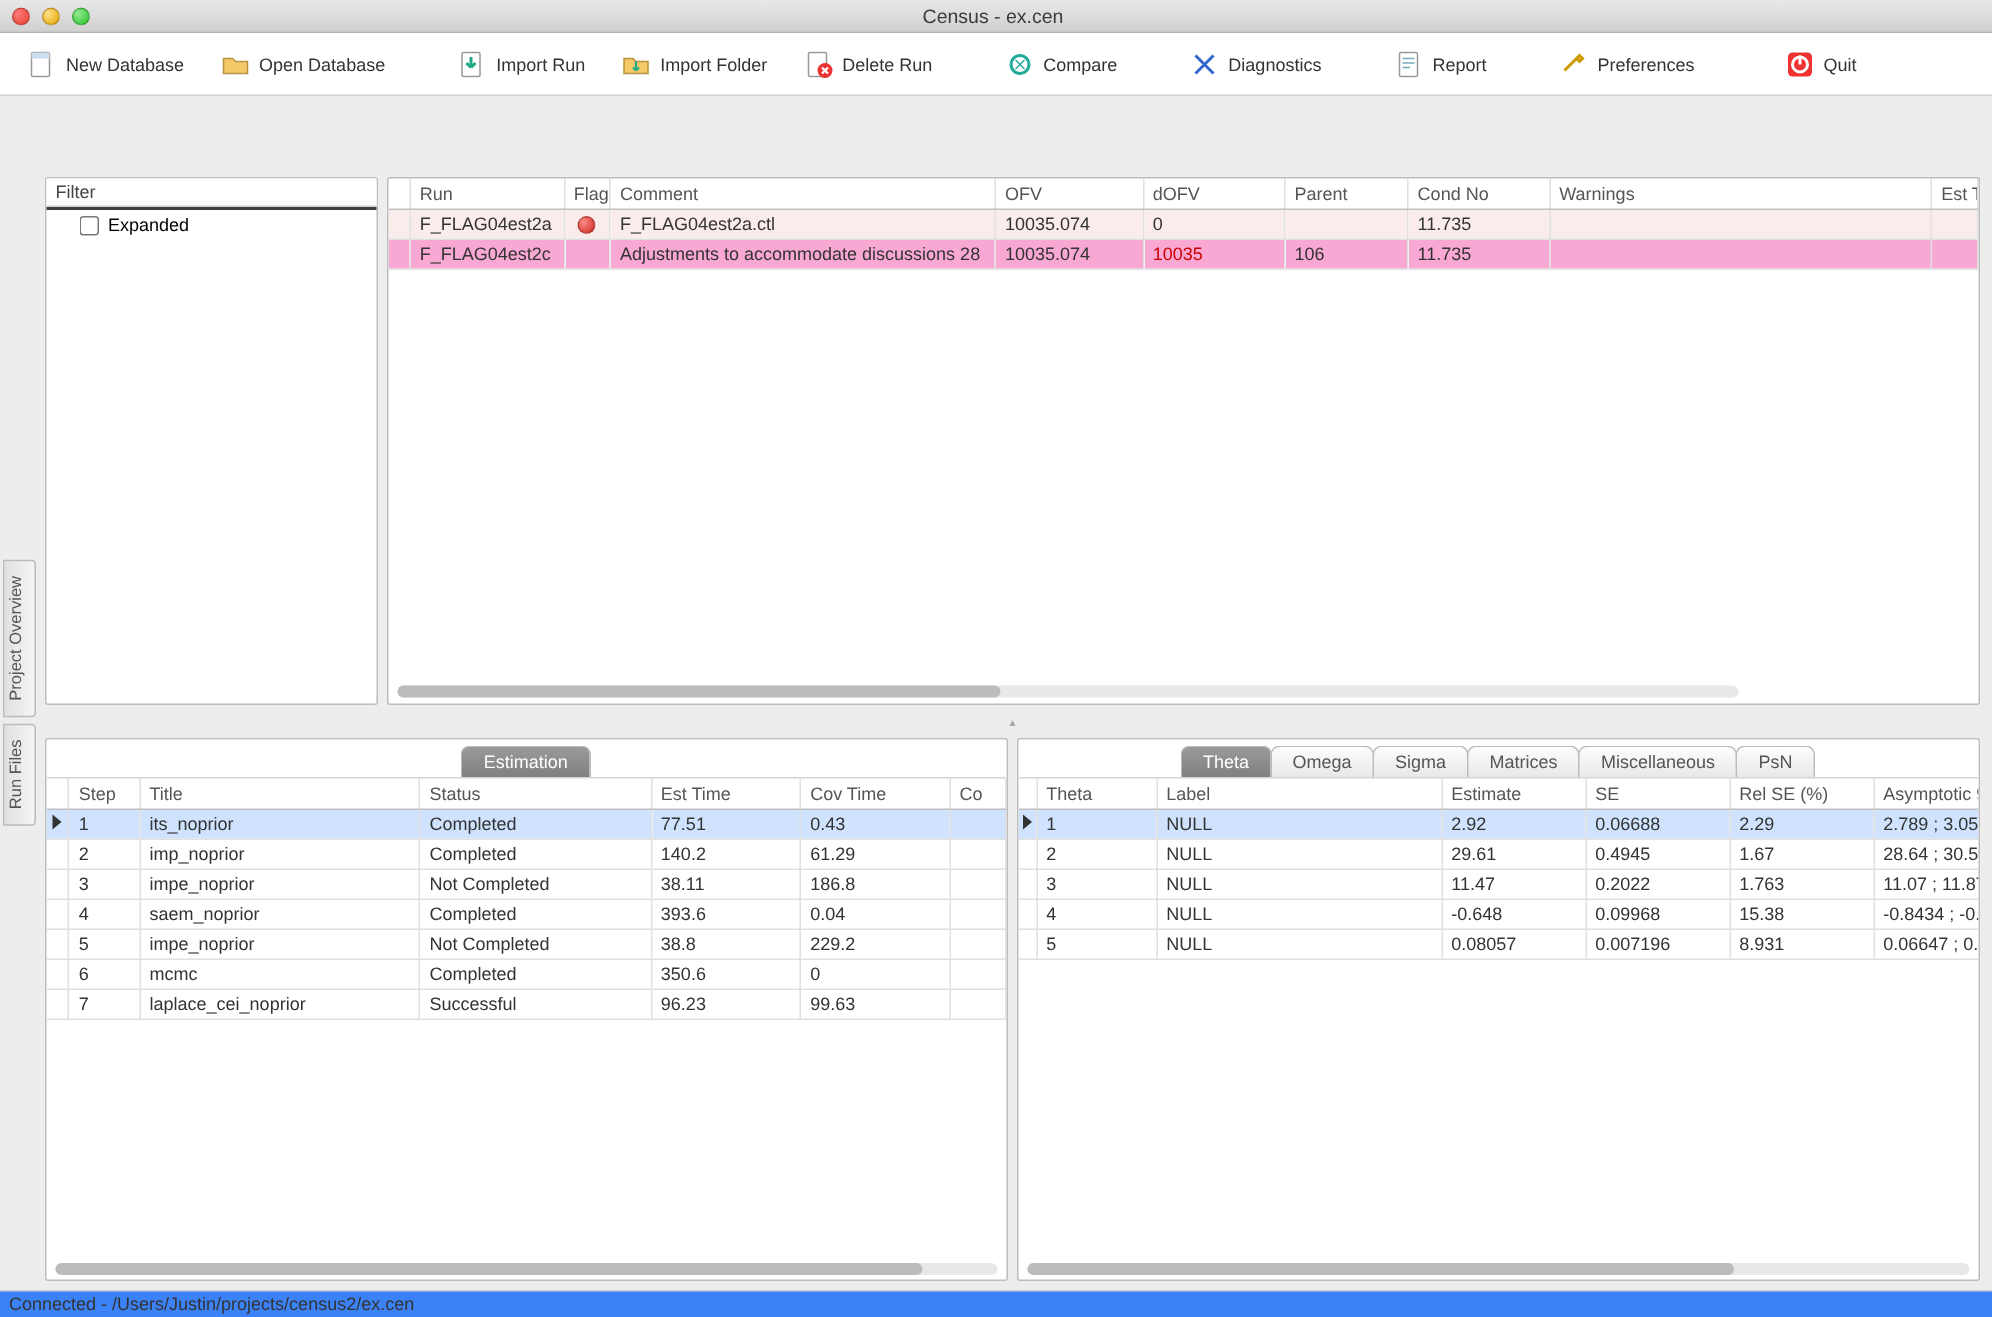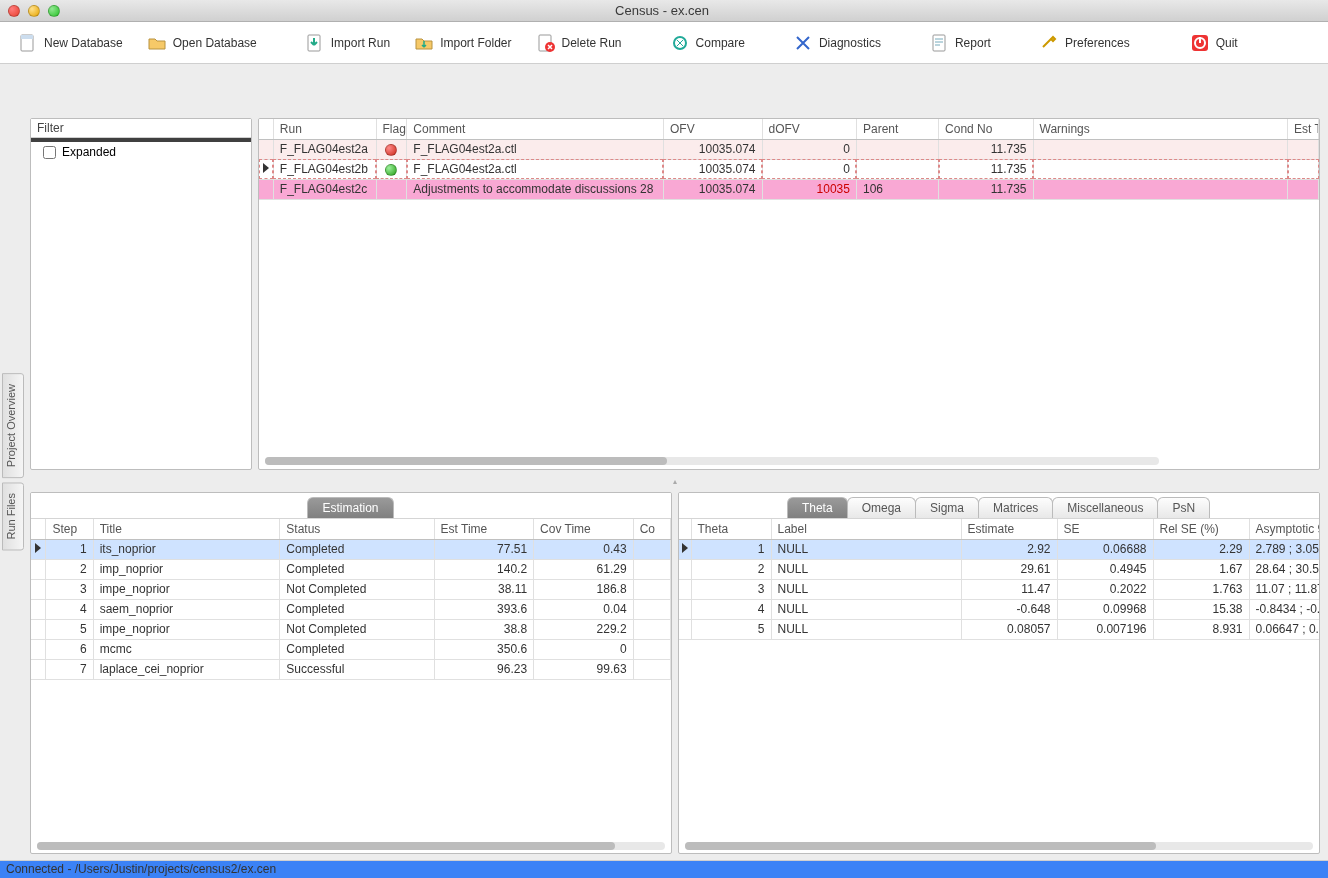--- a/index.html
+++ b/index.html
@@ -29,31 +29,31 @@
 
 .content { flex: 1; display: flex; flex-direction: column; padding: 6px 8px 6px 6px; gap: 6px; margin-top: 48px; }
 
 
 .upper { display: flex; gap: 6px; height: 352px; }
 .filter-panel { width: 222px; background: #fff; border: 1px solid #bdbdbd; border-radius: 2px; display: flex; flex-direction: column; }
 .panel-header { padding: 2px 6px; background: #fff; border-bottom: 1px solid #d0d0d0; font-size: 12px; color: #444; }
 .filter-tree { flex: 1; padding: 2px 4px; }
 .tree-item { display: flex; align-items: center; gap: 4px; padding: 1px 2px; }
 .tri { width: 0; height: 0; border-top: 4px solid transparent; border-bottom: 4px solid transparent; border-left: 6px solid #888; }
-.expand-row { border-top: 4px solid #404040; padding: 3px 12px; display: flex; align-items: center; gap: 6px; }
+.expand-row { border-top: 2px solid #404040; padding: 3px 22px; display: flex; align-items: center; gap: 6px; }
 .expand-row input { width: 13px; height: 13px; }
 
 .runs-panel { flex: 1; background: #fff; border: 1px solid #bdbdbd; border-radius: 2px; display: flex; flex-direction: column; overflow: hidden; position: relative; }
 .run-scroll { position: absolute; bottom: 4px; left: 6px; right: 160px; height: 8px; background: #e8e8e8; border-radius: 4px; }
 .run-scroll .thumb { position: absolute; left: 0; width: 45%; height: 100%; background: #bcbcbc; border-radius: 4px; }
 
 .grid { width: 100%; border-collapse: collapse; table-layout: fixed; }
 .grid th, .grid td { border-right: 1px solid #e0e0e0; border-bottom: 1px solid #e0e0e0; padding: 2px 6px; text-align: left; font-size: 12px; color: #333; overflow: hidden; white-space: nowrap; text-overflow: clip; height: 20px; }
 .grid th { background: #fff; font-weight: normal; color: #555; border-bottom: 1px solid #c0c0c0; }
-.grid td.num { text-align: right; }
+.grid td.num { }
 .grid .sel-arrow { width: 12px; padding: 0; text-align: center; }
 .grid .sel-arrow span { display: inline-block; width: 0; height: 0; border-top: 5px solid transparent; border-bottom: 5px solid transparent; border-left: 6px solid #333; }
 
 .flag-dot { width: 12px; height: 12px; border-radius: 50%; display: inline-block; vertical-align: middle; border: 1px solid rgba(0,0,0,0.2); }
 .flag-red { background: radial-gradient(circle at 30% 30%,#ff8a8a,#cc2a1a); }
 .flag-green { background: radial-gradient(circle at 30% 30%,#9cf09c,#28a018); }
 
 .runs-panel .grid tr.row0 td { background: #fbecec; }
 .runs-panel .grid tr.row1 td { background: #fff; outline: 1px dashed #d88; outline-offset: -1px; }
 .runs-panel .grid tr.row2 td { background: #f9a8d4; }
@@ -247,32 +247,20 @@
                 <td>F_FLAG04est2a</td>
                 <td style="text-align:center"><span class="flag-dot flag-red"></span></td>
                 <td>F_FLAG04est2a.ctl</td>
                 <td class="num">10035.074</td>
                 <td class="num">0</td>
                 <td></td>
                 <td class="num">11.735</td>
                 <td></td>
                 <td></td>
               </tr>
-              <tr class="row1">
-                <td class="sel-arrow"><span></span></td>
-                <td>F_FLAG04est2b</td>
-                <td style="text-align:center"><span class="flag-dot flag-green"></span></td>
-                <td>F_FLAG04est2a.ctl</td>
-                <td class="num">10035.074</td>
-                <td class="num">0</td>
-                <td></td>
-                <td class="num">11.735</td>
-                <td></td>
-                <td></td>
-              </tr>
               <tr class="row2">
                 <td class="sel-arrow"></td>
                 <td>F_FLAG04est2c</td>
                 <td style="text-align:center"></td>
                 <td>Adjustments to accommodate discussions 28</td>
                 <td class="num">10035.074</td>
                 <td class="num red-text">10035</td>
                 <td>106</td>
                 <td class="num">11.735</td>
                 <td></td>

